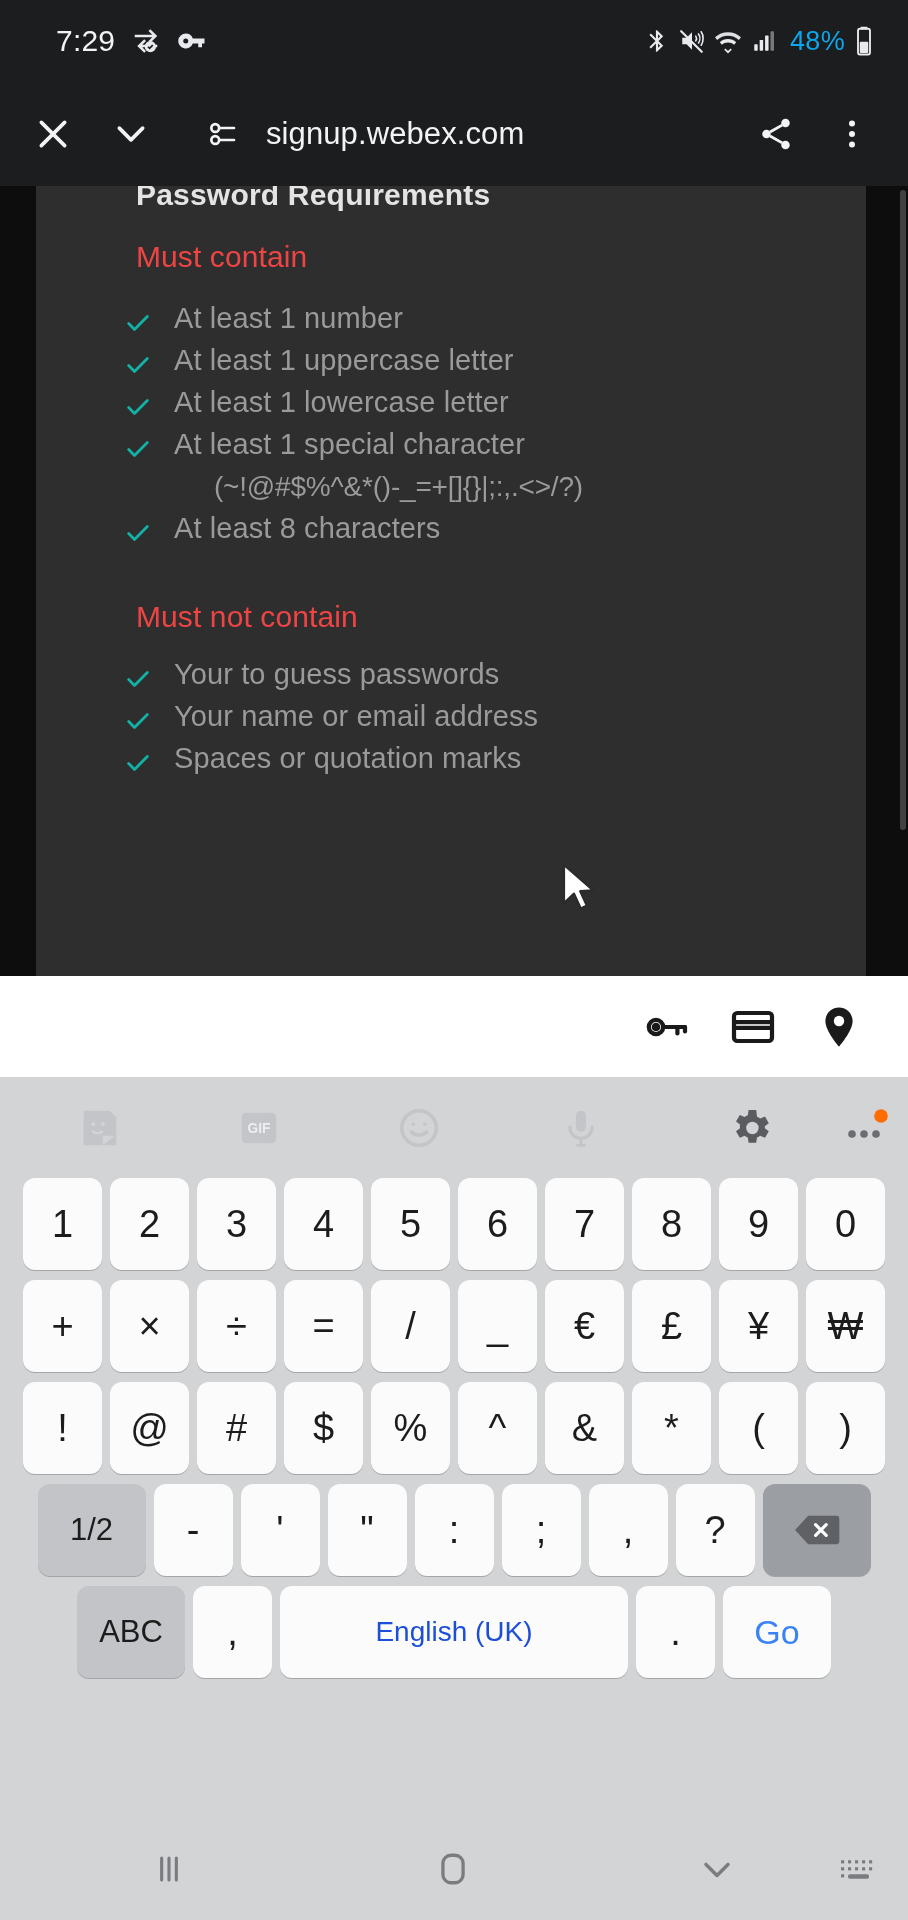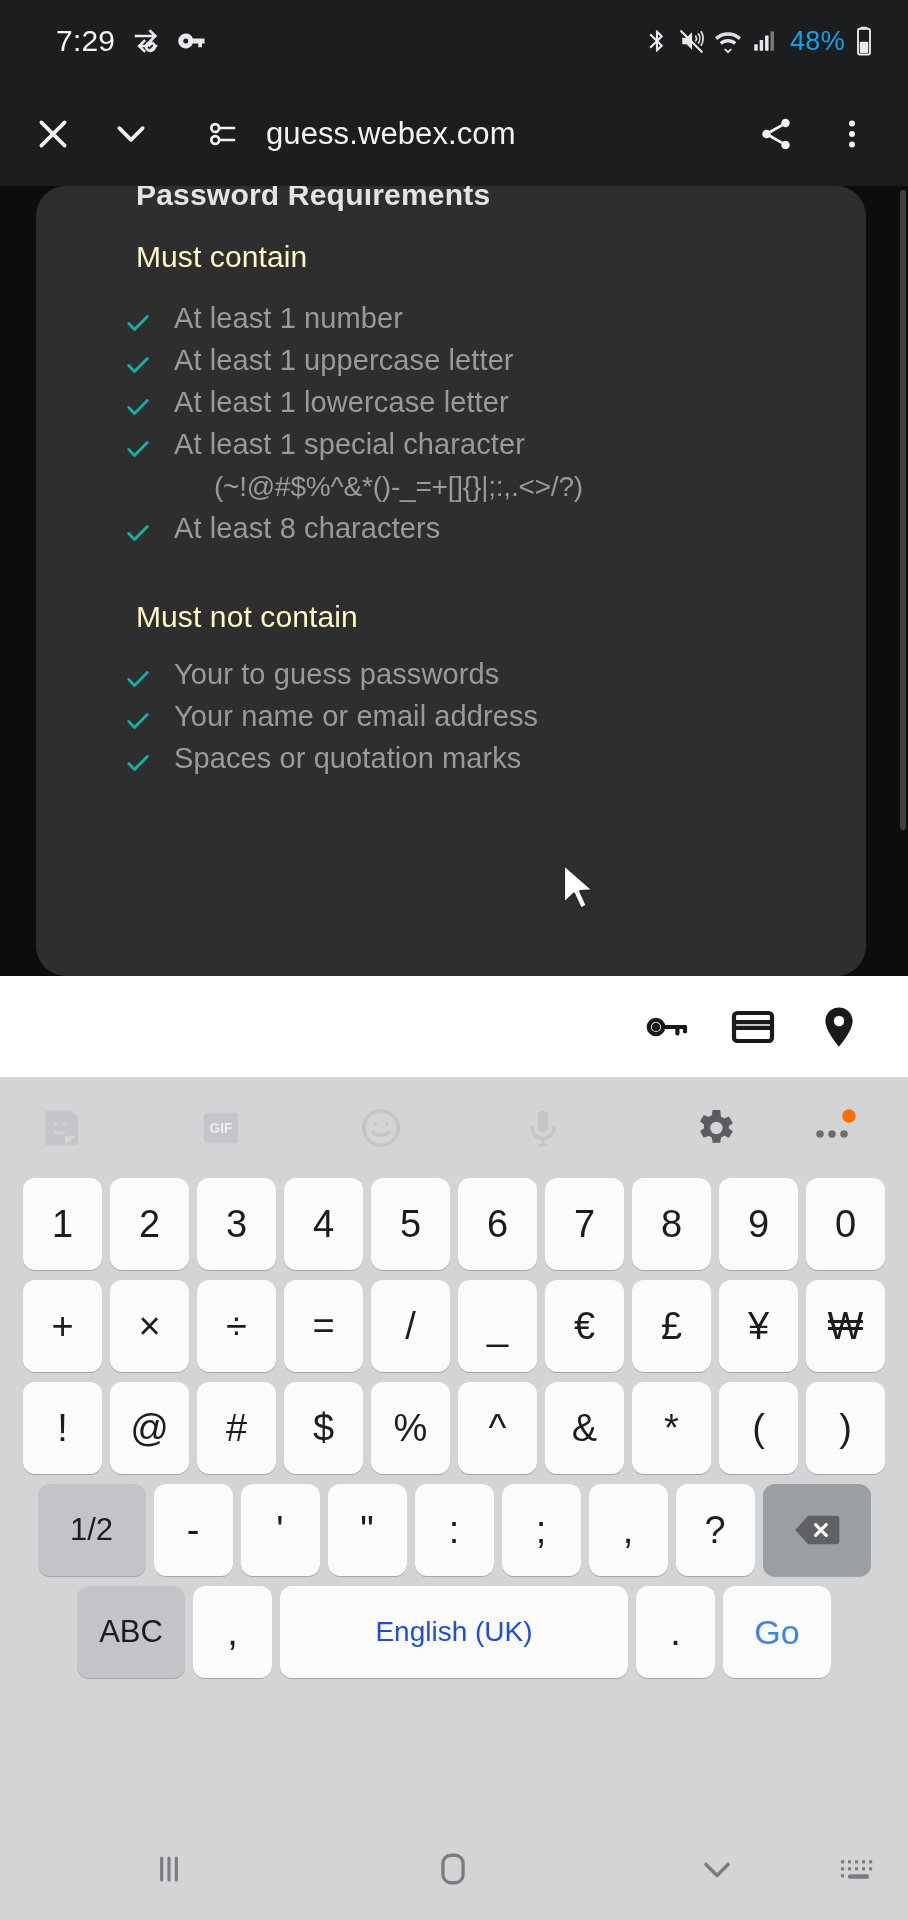--- a/index.html
+++ b/index.html
@@ -39,29 +39,28 @@
   .cct-menu  { position:absolute; right:28px;  width:56px; height:56px; display:flex; align-items:center; justify-content:center; }
 
   
   .webview {
     position:absolute; left:0; top:186px; width:908px; height:790px;
     background:#0d0d0d; overflow:hidden;
   }
   .page-card {
     position:absolute; left:36px; top:0; width:830px; min-height:790px;
     background:#2e2e2e;
-    border-radius:30px;
   }
   .pw-title {
     position:absolute; left:100px; top:-8px;
     font-size:30px; font-weight:bold; color:#e4e4e4; letter-spacing:.2px;
   }
   .section-head {
     position:absolute; left:100px;
-    font-size:30px; color:#fef9c3; letter-spacing:.1px;
+    font-size:30px; color:#ef4444; letter-spacing:.1px;
   }
   .req {
     position:absolute; left:88px;
     display:flex; align-items:flex-start; gap:22px;
   }
   .req .check { flex:0 0 auto; margin-top:7px; }
   .req .txt { font-size:29px; color:#9a9a9a; letter-spacing:.1px; white-space:nowrap; }
   .specials {
     position:absolute; left:178px; font-size:28px; color:#9a9a9a; letter-spacing:-.2px; white-space:nowrap;
   }
@@ -81,21 +80,21 @@
   .af-btn:last-child { margin-right:26px; }
 
   
   .keyboard {
     position:absolute; left:0; top:1078px; width:908px; height:740px;
     background:#d3d4d6;
   }
   .kb-toolbar { position:relative; height:100px; }
   .kb-tb-item {
     position:absolute; top:0; height:100px; width:84px;
-    display:flex; align-items:center; justify-content:flex-start;
+    display:flex; align-items:center; justify-content:flex-end;
   }
   .kb-rows { position:absolute; left:0; top:100px; width:908px; }
   .kb-row { display:flex; justify-content:center; align-items:center; gap:8px; margin-bottom:10px; }
   .key {
     background:#fbfbfb; border-radius:12px;
     display:flex; align-items:center; justify-content:center;
     font-size:38px; color:#1c1c1c; font-weight:400;
     box-shadow:0 1px 0 rgba(0,0,0,.22);
     width:79px; height:92px;
   }
@@ -189,21 +188,21 @@
       </svg>
     </div>
     <div class="cct-lock">
       <svg width="36" height="36" viewBox="0 0 24 24" fill="none" stroke="#f1f3f4" stroke-width="1.8" stroke-linecap="round">
         <circle cx="7.5" cy="8" r="2.6"></circle>
         <path d="M11 8h9"></path>
         <circle cx="7.5" cy="16" r="2.6"></circle>
         <path d="M11 16h9"></path>
       </svg>
     </div>
-    <div class="cct-url">guess.webex.com</div>
+    <div class="cct-url">signup.webex.com</div>
     <div class="cct-share">
       <svg width="38" height="38" viewBox="0 0 24 24" fill="#f1f3f4">
         <circle cx="18" cy="5" r="2.7"></circle>
           <circle cx="6" cy="12" r="2.7"></circle>
           <circle cx="18" cy="19" r="2.7"></circle>
         <path d="M8.2 10.8l7.7-4.4M8.2 13.2l7.7 4.4" stroke="#f1f3f4" stroke-width="1.8"></path>
       </svg>
     </div>
     <div class="cct-menu">
       <svg width="36" height="36" viewBox="0 0 24 24" fill="#f1f3f4">

